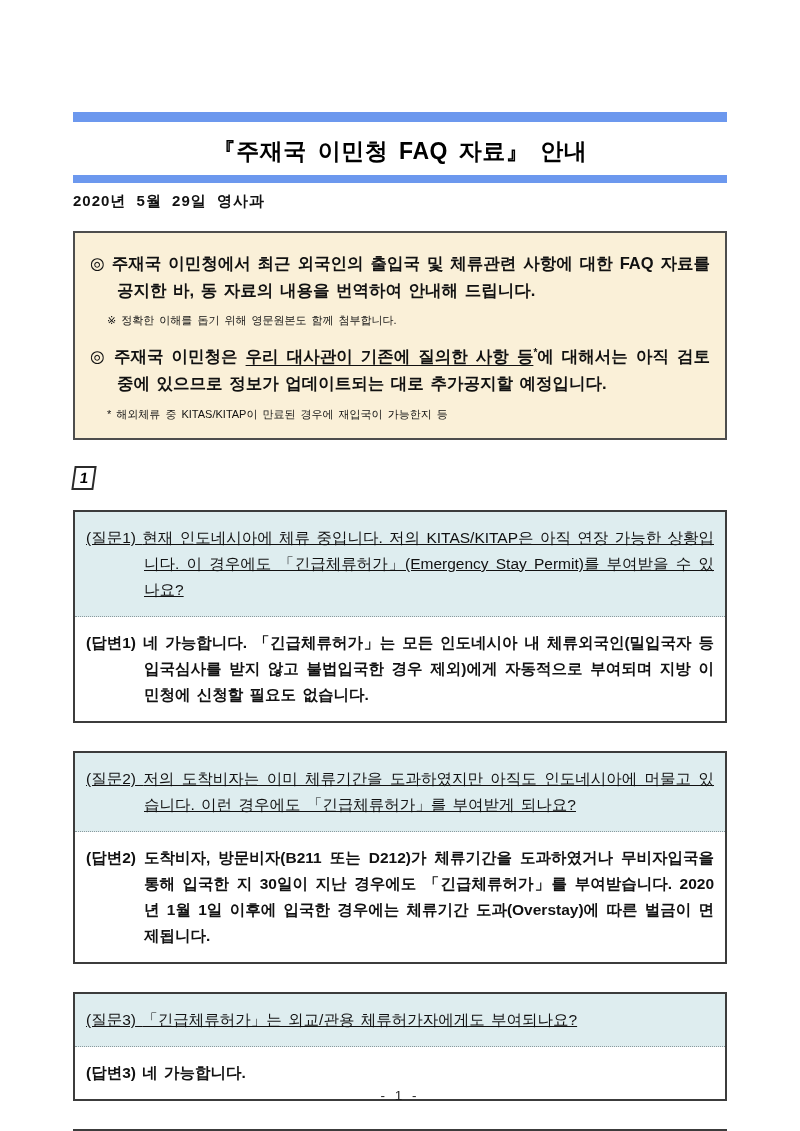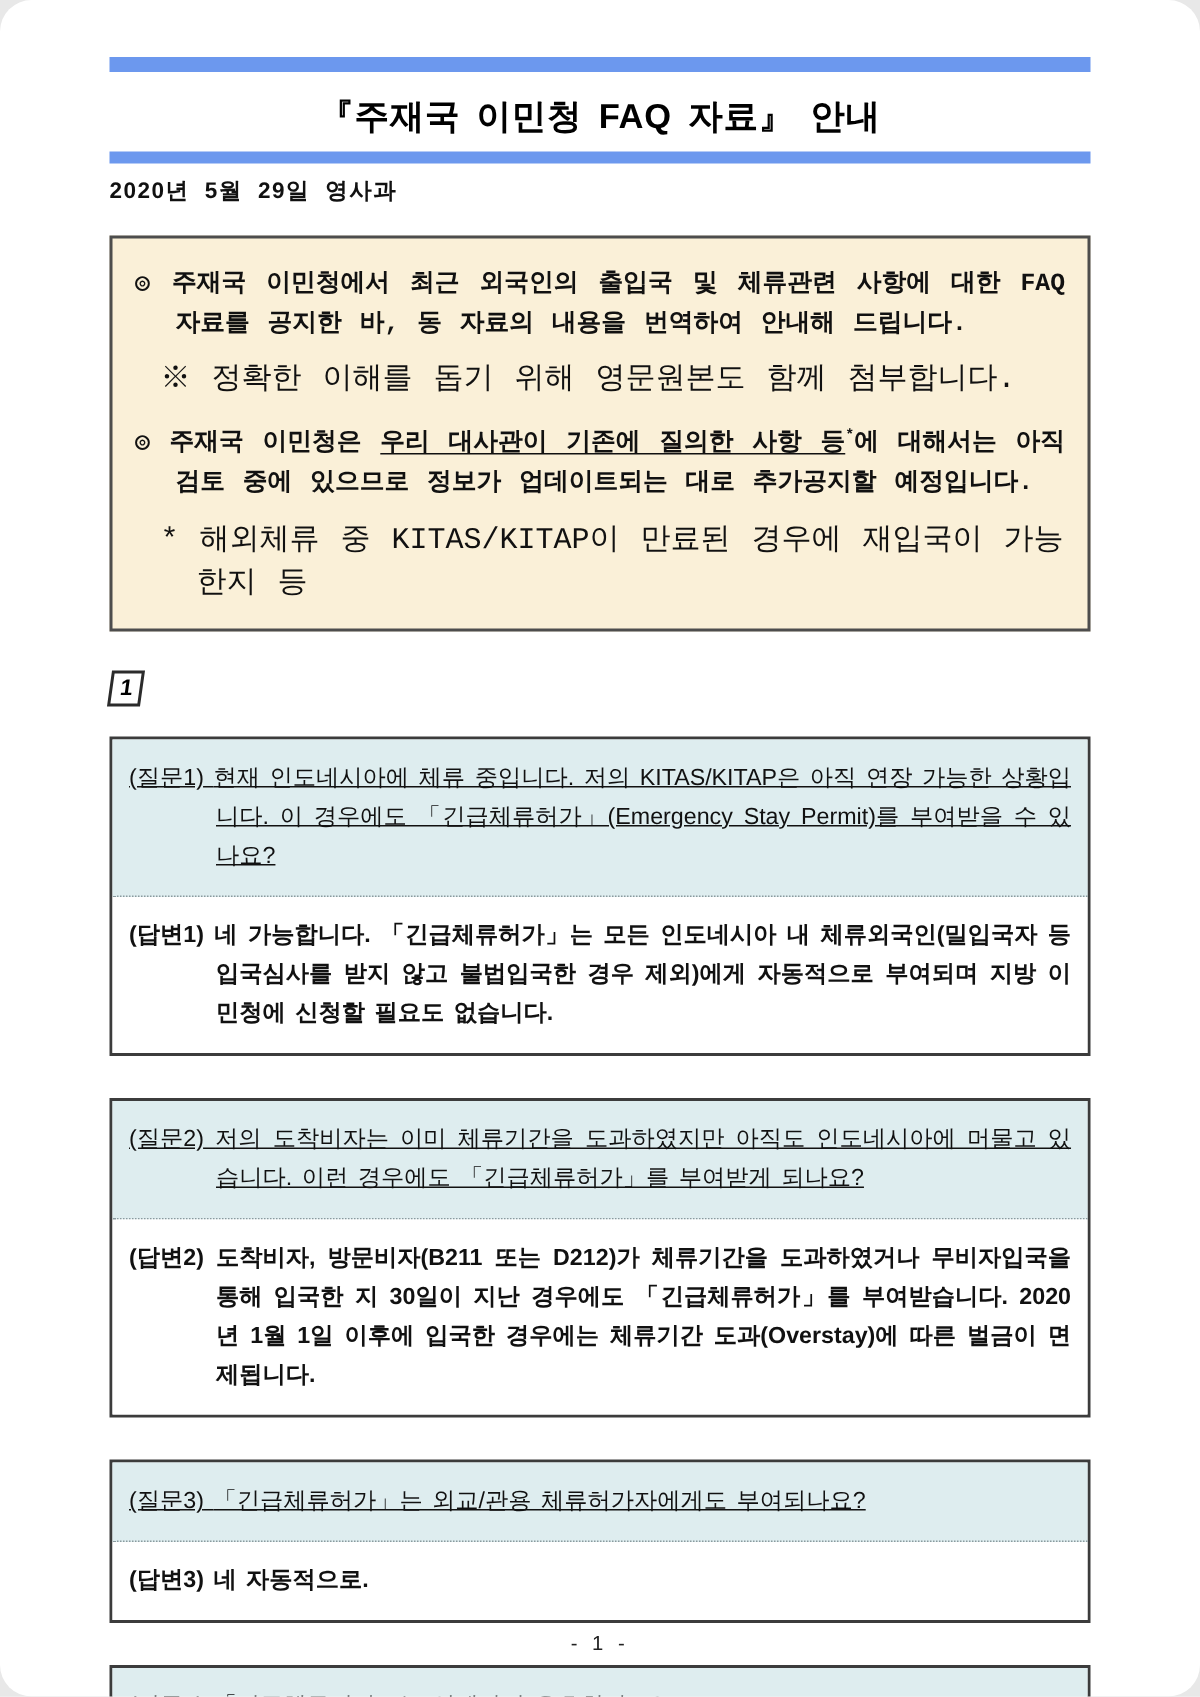--- a/index.html
+++ b/index.html
@@ -4,46 +4,44 @@
 <style>
   * { margin:0; padding:0; box-sizing:border-box; }
   html,body { background:#e8e8e8; }
   .page {
     position:relative;
     width:800px; height:1131px;
     margin:0 auto;
     background:#ffffff;
     font-family:"Liberation Sans","DejaVu Sans",sans-serif;
     color:#111;
-    padding:38px 73px 0 73px;
-    border-radius:21px;
+    padding:112px 73px 0 73px;
   }
   .bar { height:10px; background:var(--accent-bar,#6C98EE); }
   .bar-sub { height:8px; margin-top:4px; }
   .title {
     font-size:23px; font-weight:bold; text-align:center;
     margin:14px 0 8px; letter-spacing:0.5px; word-spacing:4px; color:#000;
   }
   .date-line {
     font-weight:bold; font-size:15px;
     margin:9px 2px 20px 0; word-spacing:5px; letter-spacing:1px;
   }
   .notice-box {
     border:2px solid var(--notice-border,#4d4d4d);
     background:var(--notice-bg,#FAF0D8);
     padding:17px 15px 13px 15px;
-    font-family:Liberation Mono, monospace;
   }
   .bullet {
     font-weight:bold; font-size:16.5px; line-height:1.62;
     padding-left:27px; text-indent:-27px; text-align:justify;
     word-spacing:2px; margin-bottom:10px;
   }
   .subnote {
-    font-size:20px; line-height:1.45;
+    font-size:11px; line-height:1.45;
     margin:0 0 14px 17px; padding-left:24px; text-indent:-24px;
     word-spacing:2px;
   }
   .subnote:last-child { margin-bottom:2px; }
   .u { text-decoration:underline; text-underline-offset:3px; }
   sup { font-size:10px; font-weight:bold; }
   .section-head {
     margin:26px 0 20px 0; font-size:19px; font-weight:bold;
     display:flex; align-items:center; word-spacing:3px; color:#000;
   }
@@ -112,21 +110,21 @@
     <div class="a-row">
       <p class="qa-text"><span>(답변2)</span> <span>도착비자, 방문비자(B211 또는 D212)가 체류기간을 도과하였거나 무비자입국을 통해 입국한 지 30일이 지난 경우에도 「긴급체류허가」를 부여받습니다. 2020년 1월 1일 이후에 입국한 경우에는 체류기간 도과(Overstay)에 따른 벌금이 면제됩니다.</span></p>
     </div>
   </div>
 
   <div class="faq-box">
     <div class="q-row">
       <p class="qa-text"><span>(질문3)</span> <span>「긴급체류허가」는 외교/관용 체류허가자에게도 부여되나요?</span></p>
     </div>
     <div class="a-row">
-      <p class="qa-text"><span>(답변3)</span> <span>네 자동적으로.</span></p>
+      <p class="qa-text"><span>(답변3)</span> <span>네 가능합니다.</span></p>
     </div>
   </div>
 
   <div class="faq-box">
     <div class="q-row">
       <p class="qa-text"><span>(질문4)</span> <span>「긴급체류허가」는 언제까지 유효한가요?</span></p>
     </div>
 
   </div>
 

